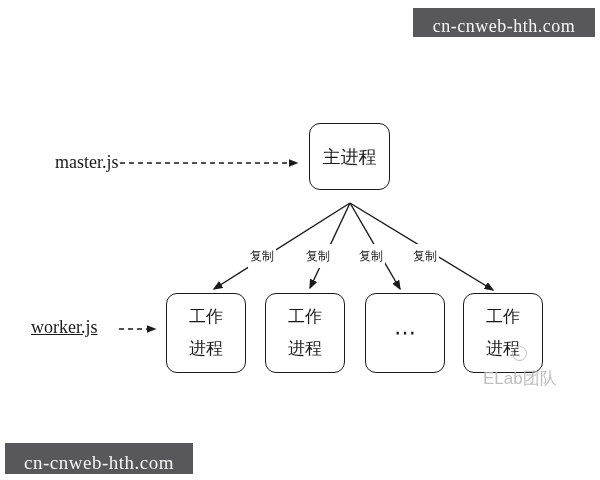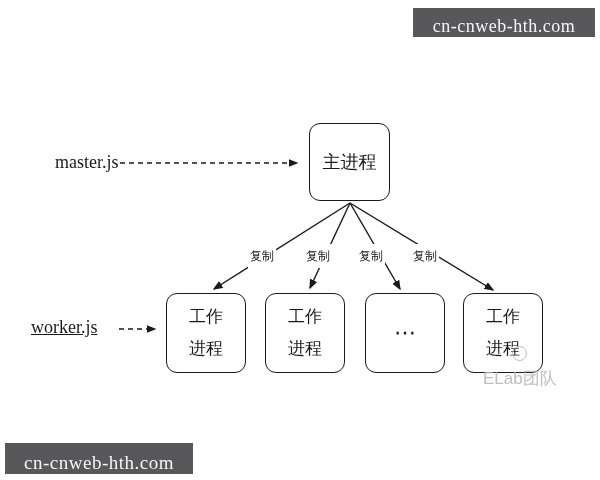--- a/index.html
+++ b/index.html
@@ -42,21 +42,21 @@
     position:absolute;
     border:1.6px solid var(--line);
     border-radius:11px;
     background:#ffffff;
     display:flex;flex-direction:column;
     align-items:center;justify-content:center;
     font-size:17px;
     line-height:32px;
     text-align:center;
   }
-  .node.master-box{ left:309px; top:123px; width:81px; height:78px; font-size:18px; }
+  .node.master-box{ left:309px; top:123px; width:81px; height:67px; font-size:18px; }
   .node.worker-box{ top:293px; width:80px; height:80px; }
   .node.worker-1{ left:166px; }
   .node.worker-2{ left:265px; }
   .node.worker-3{ left:365px; }
   .node.worker-4{ left:463px; }
   .node .dots{ font-size:22px; line-height:20px; }
 
   .copy-label{
     position:absolute;
     top:244px;

